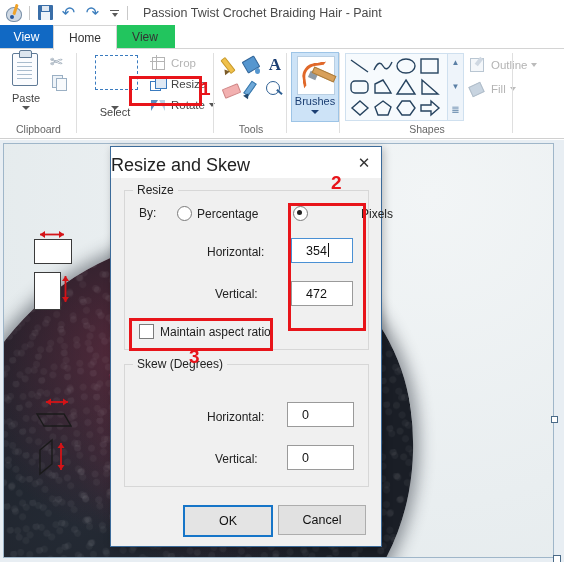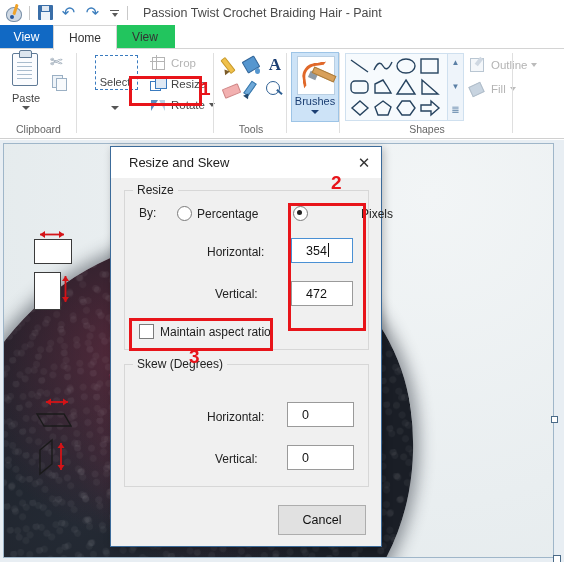--- a/index.html
+++ b/index.html
@@ -61,21 +61,21 @@
   .paste-car{position:absolute;left:22px;top:57px;width:0;height:0;border-left:4px solid transparent;
              border-right:4px solid transparent;border-top:4px solid #555;}
   .scissors{position:absolute;left:50px;top:4px;font-size:15px;color:#8697a8;}
   .copy-ico{position:absolute;left:52px;top:26px;width:14px;height:15px;}
   .copy-ico .a{position:absolute;left:0;top:0;width:9px;height:11px;border:1.4px solid #9bb0c4;background:#eef3f8;}
   .copy-ico .b{position:absolute;left:4px;top:3px;width:9px;height:11px;border:1.4px solid #9bb0c4;background:#f8fafc;}
 
   
   .g-img{left:78px;width:136px;}
   .sel-box{position:absolute;left:17px;top:6px;width:41px;height:33px;border:1.5px dashed #3a7bbf;}
-  .sel-txt{position:absolute;left:6px;top:27px;width:62px;text-align:center;font-size:11px;color:#444;}
+  .sel-txt{position:absolute;left:6px;top:57px;width:62px;text-align:center;font-size:11px;color:#444;}
   .sel-car{position:absolute;left:33px;top:57px;width:0;height:0;border-left:4px solid transparent;
            border-right:4px solid transparent;border-top:4px solid #555;}
   .imgitem{position:absolute;left:72px;font-size:11.5px;color:#444;display:flex;align-items:center;
            height:18px;}
   .imgitem.dis{color:#b4b4b4;}
   .ii-crop{top:5px;}
   .ii-resz{top:26px;}
   .ii-rot{top:47px;}
   .mini{width:17px;height:15px;position:relative;margin-right:4px;flex:none;}
   .crop-g{position:absolute;left:2px;top:1px;width:11px;height:11px;border:1.4px solid #b4b4b4;}
@@ -199,21 +199,21 @@
          background:repeating-linear-gradient(35deg,#2a3550 0 5px,#1d2639 5px 10px);
          border-radius:40% 30% 20% 40%;transform:rotate(-6deg);}
   .handle{position:absolute;width:6px;height:6px;background:#fff;border:1px solid #4a6a87;}
   .h-right{left:553px;top:415px;}
   .h-mid{left:551px;top:276px;width:5px;height:5px;}
 
   
   .dialog{position:absolute;left:110px;top:146px;width:270px;height:399px;background:#f0f0f0;
           border:1px solid #3c6b9a;box-shadow:2px 2px 8px rgba(0,0,0,.24);}
   .dlg-title{position:absolute;left:0;top:0;width:270px;height:31px;background:#fff;}
-  .dlg-title span{position:absolute;left:18px;top:8px;font-size:13px;color:#222;}
+  .dlg-title span{position:absolute;left:0;top:8px;font-size:18px;color:#222;}
   .dlg-close{position:absolute;right:0;top:0;width:34px;height:31px;display:flex;align-items:center;
              justify-content:center;font-size:15px;color:#333;}
   .fieldset{position:absolute;border:1px solid #d7d7d7;background:transparent;}
   .fs-resize{left:13px;top:43px;width:243px;height:158px;}
   .fs-skew{left:13px;top:217px;width:243px;height:121px;}
   .fs-legend{position:absolute;top:-8px;left:8px;background:#f0f0f0;padding:0 4px;font-size:12px;color:#222;}
 
   .row-by{position:absolute;left:23px;top:60px;font-size:12px;color:#222;}
   .radio{position:absolute;display:flex;align-items:center;font-size:12px;color:#222;}
   .rd-pct{left:61px;top:60px;}
@@ -574,20 +574,21 @@
       <path d="M27 5 L23.5 10 L30.5 10 Z" fill="#d41317"></path>
       <path d="M27 32 L23.5 27 L30.5 27 Z" fill="#d41317"></path>
     </svg>
   </div>
 
   <div class="lbl-sh">Horizontal:</div>
   <div class="lbl-sv">Vertical:</div>
   <div class="txtin in-sh">0</div>
   <div class="txtin in-sv">0</div>
 
+  <div class="btn btn-ok">OK</div>
   <div class="btn btn-cancel">Cancel</div>
 
   <div class="ann-box ab-resize"></div>
   <div class="ann-box ab-pixels"></div>
   <div class="ann-box ab-maintain"></div>
 
   <div class="ann-num an-1">1</div>
   <div class="ann-num an-2">2</div>
   <div class="ann-num an-3">3</div>
 

